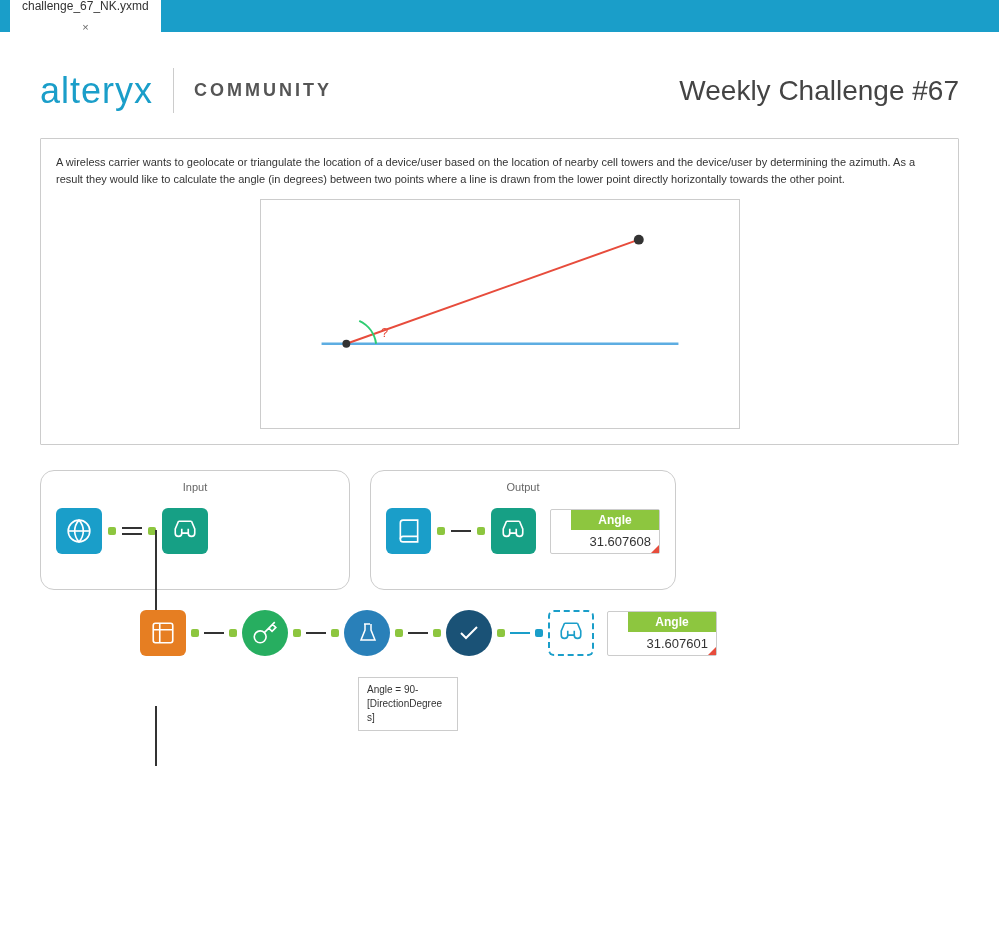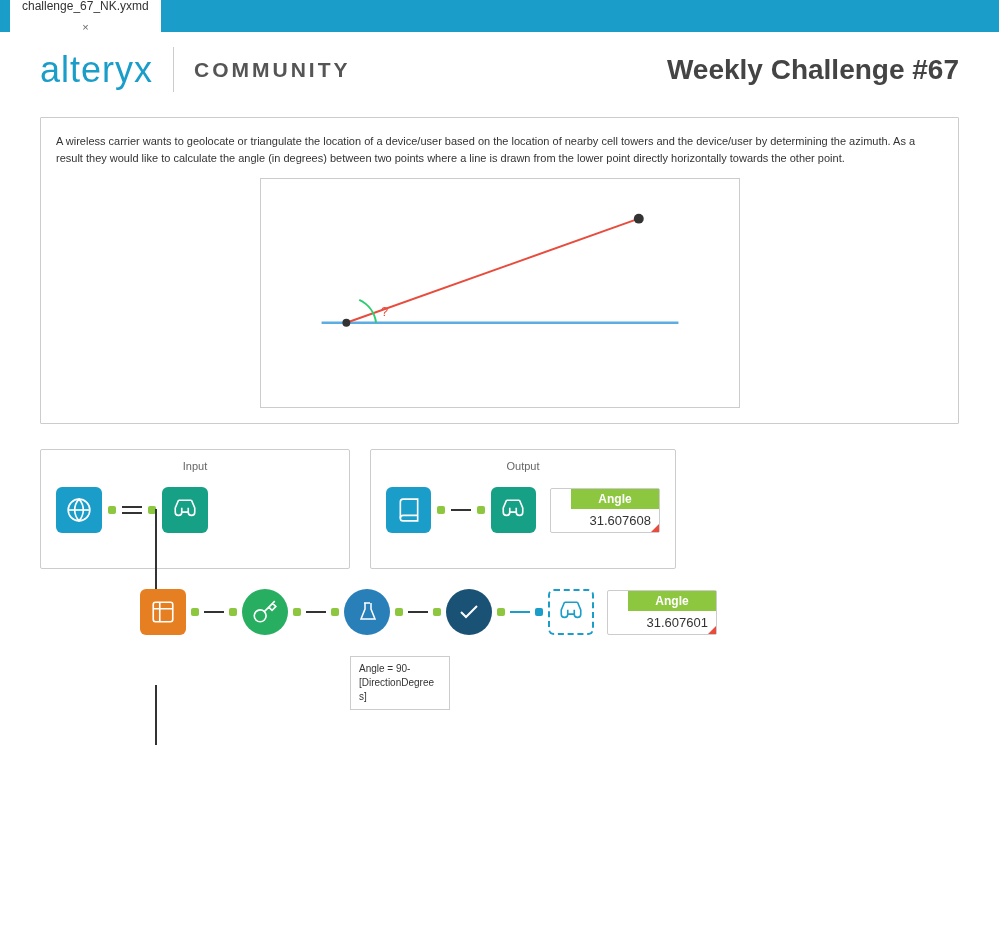--- a/index.html
+++ b/index.html
@@ -32,21 +32,21 @@
     }
     .tab-close {
       color: #666;
       font-size: 11px;
       cursor: pointer;
     }
 
     
     .main-content {
       background: white;
-      padding: 15px 40px;
+      padding: 36px 40px;
       height: calc(937px - 32px);
       overflow-y: auto;
     }
 
     
     .header {
       display: flex;
       align-items: center;
       margin-bottom: 25px;
     }
@@ -56,29 +56,29 @@
       font-weight: 300;
       letter-spacing: 1px;
     }
     .divider-line {
       width: 1px;
       height: 45px;
       background: #ccc;
       margin: 0 20px;
     }
     .community-text {
-      font-size: 21px;
+      font-size: 18px;
       color: #555;
       letter-spacing: 3px;
       font-weight: 600;
     }
     .challenge-title {
       font-size: 28px;
       color: #444;
-      font-weight: 700;
+      font-weight: 400;
       margin-left: auto;
     }
 
     
     .description-box {
       border: 1px solid #ccc;
       padding: 15px;
       margin-bottom: 25px;
       border-radius: 1px;
     }
@@ -108,21 +108,21 @@
     
     .workflow-area {
       display: flex;
       gap: 20px;
       margin-bottom: 20px;
     }
 
     
     .io-box {
       border: 1px solid #ccc;
-      border-radius: 2px;
+      border-radius: 14px;
       padding: 10px 15px 15px;
       position: relative;
     }
     .io-box-label {
       font-size: 11px;
       color: #666;
       text-align: center;
       margin-bottom: 15px;
     }
     .input-box {
@@ -211,21 +211,21 @@
     .formula-box {
       border: 1px solid #ccc;
       background: white;
       padding: 5px 8px;
       font-size: 10px;
       color: #333;
       max-width: 100px;
       line-height: 1.4;
       position: absolute;
       bottom: -75px;
-      left: 310px;
+      left: 318px;
     }
 
     
     .tool-orange { background: #e67e22; }
     .tool-blue-circle {
       width: 46px;
       height: 46px;
       border-radius: 50%;
       background: #2980b9;
       display: flex;

